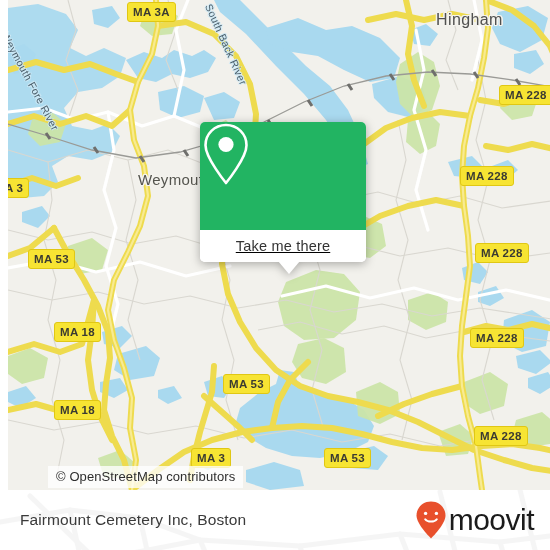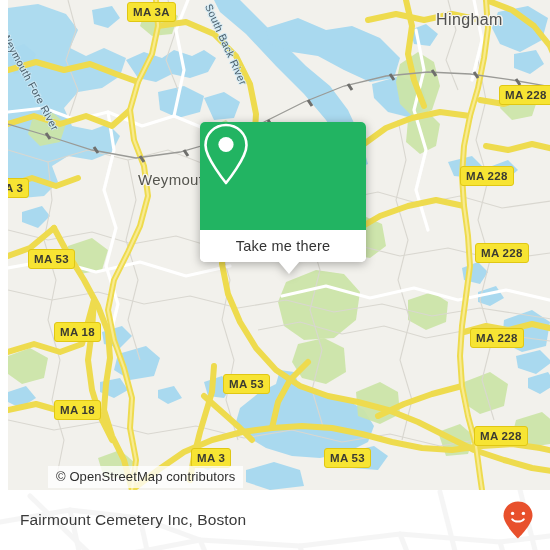--- a/index.html
+++ b/index.html
@@ -44,20 +44,21 @@
     padding:3px 5px 2px 5px;
     line-height:13px;
     white-space:nowrap;
     box-sizing:border-box;
   }
 
   
   #popup{
     position:absolute;left:192px;top:122px;width:139px;
     filter:drop-shadow(0 2px 5px rgba(0,0,0,.30));
+    text-decoration:underline;
   }
   #popup .card{
     width:166px;border-radius:5px;overflow:hidden;background:#fff;
   }
   #popup .green{
     height:108px;background:#22b462;
     display:flex;align-items:center;justify-content:center;
   }
   #popup .cta{
     height:32px;background:#fff;color:#333;
@@ -346,16 +347,17 @@
     </div>
 
     <div class="logo">
       <svg width="32" height="40" viewBox="0 0 32 40">
         <path d="M16 1.5 C7.8 1.5 1.5 7.8 1.5 15.6 C1.5 24.5 16 38.5 16 38.5
                  C16 38.5 30.5 24.5 30.5 15.6 C30.5 7.8 24.2 1.5 16 1.5 Z" fill="#e8502c"></path>
         <circle cx="10.6" cy="13.4" r="1.7" fill="#ffffff"></circle>
         <circle cx="21.4" cy="13.4" r="1.7" fill="#ffffff"></circle>
         <path d="M10.2 19.2 C12.4 22.4 19.6 22.4 21.8 19.2" fill="none" stroke="#ffffff" stroke-width="2" stroke-linecap="round"></path>
       </svg>
+      <span class="logo-word">moovit</span>
     </div>
   </div>
 
 </div>
 
 </body></html>

